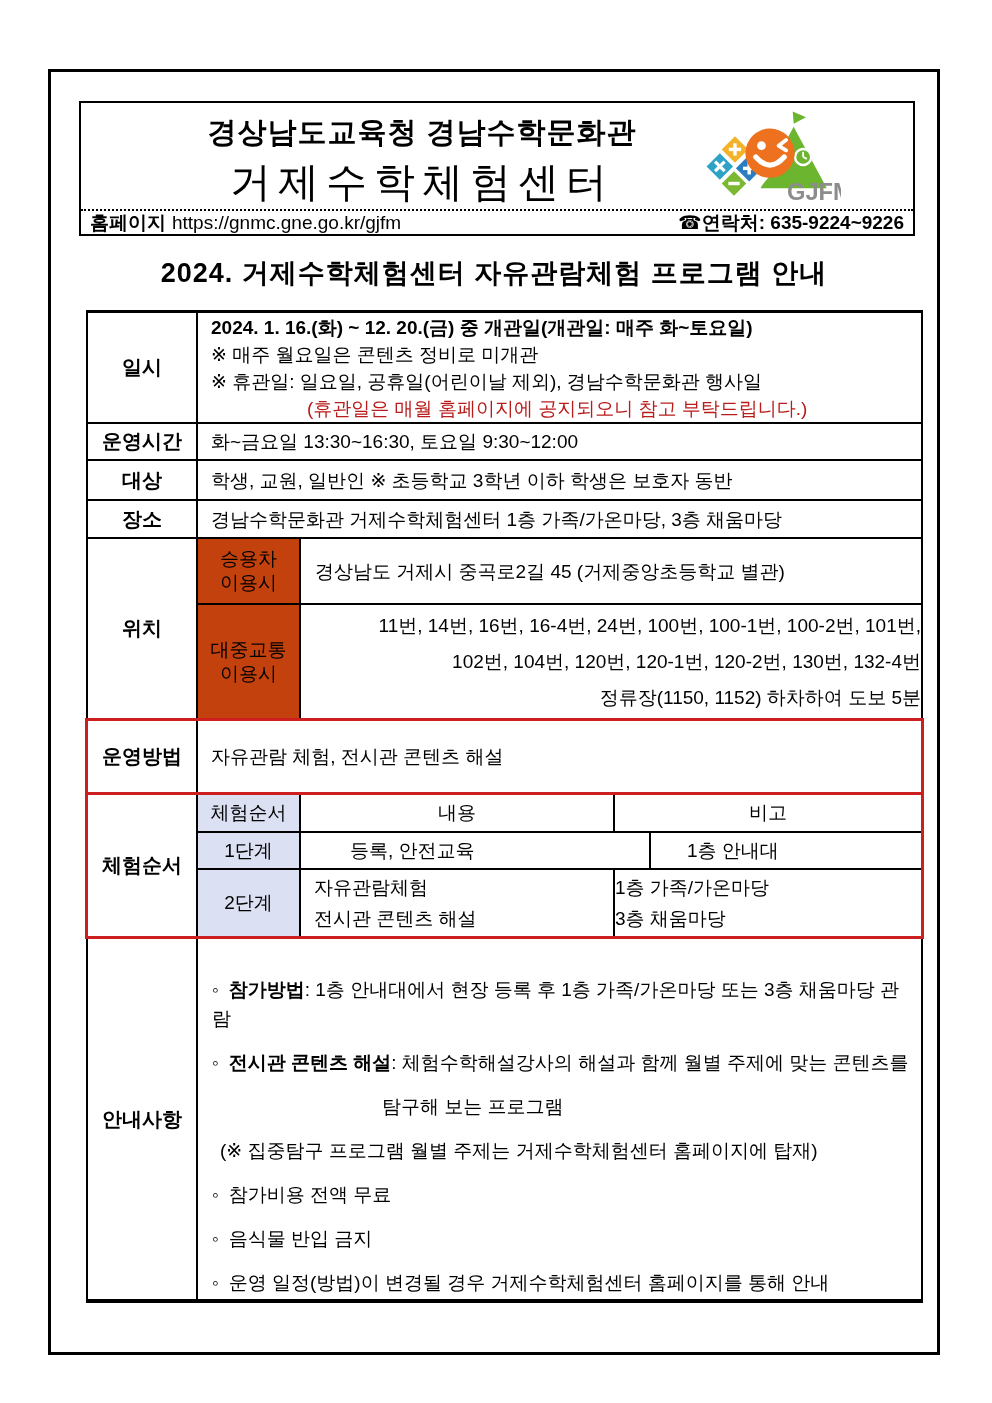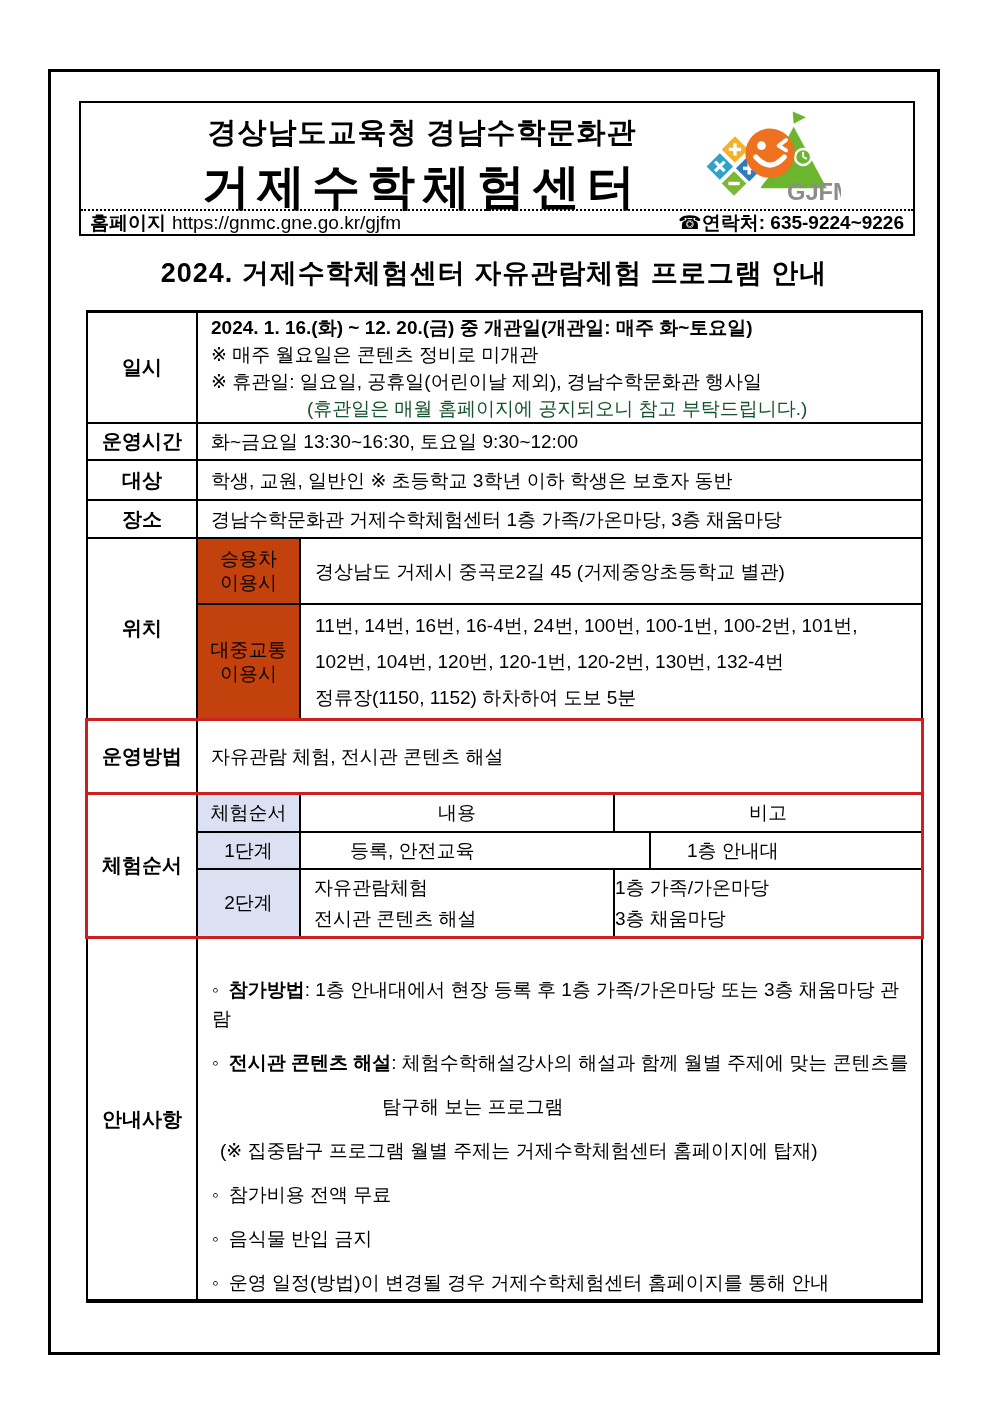--- a/index.html
+++ b/index.html
@@ -13,21 +13,21 @@
     position:absolute;left:48px;top:69px;width:892px;height:1286px;
     border:3px solid #000;background:#fff;
   }
   
   .header-box{
     position:absolute;left:28px;top:29px;width:836px;height:135px;
     border:2px solid #000;
   }
   .header-titles{padding-top:10px;padding-right:150px;text-align:center;}
   .org-line{font-size:29px;font-weight:bold;letter-spacing:1px;}
-  .center-name{font-size:48px;font-weight:bold;letter-spacing:7px;margin-top:2px;}
+  .center-name{font-size:41px;font-weight:normal;letter-spacing:7px;margin-top:2px;}
   .logo{position:absolute;right:72px;top:6px;width:142px;height:96px;}
   .header-footer{
     position:absolute;left:0;right:0;bottom:0;height:25px;
     border-top:2px dotted #000;
     display:flex;justify-content:space-between;align-items:center;
     padding:0 9px;font-size:19px;font-weight:bold;
   }
   .hp-url{font-weight:normal;margin-left:6px;}
   
   .doc-title{
@@ -43,32 +43,32 @@
   }
   .row{display:flex;width:100%;}
   .bb{border-bottom:2px solid #000;}
   .label-cell{
     width:110px;flex:0 0 110px;border-right:2px solid #000;
     display:flex;align-items:center;justify-content:center;
     font-weight:bold;font-size:20px;text-align:center;
   }
   .content-cell{flex:1;display:flex;flex-direction:column;justify-content:center;padding-left:13px;}
   .line{line-height:27px;}
-  .red-note{color:#14532d;padding-left:96px;}
+  .red-note{color:#b91c1c;padding-left:96px;}
   
   .loc-content{flex:1;display:flex;flex-direction:column;padding:0;}
   .sub-row{display:flex;flex:1;}
   .sub-row.first{border-bottom:2px solid #000;flex:0 0 66px;}
   .sub-label{
     width:103px;flex:0 0 103px;background:#c2410c;border-right:2px solid #000;
     display:flex;flex-direction:column;align-items:center;justify-content:center;
     line-height:24px;
   }
   .sub-content{flex:1;display:flex;flex-direction:column;justify-content:center;padding-left:14px;}
-  .bus-line{line-height:36px;}
+  .bus-line{line-height:36px;text-align:right;}
   
   .red-row{
     border:3px solid #cd1f1f;margin:0 -3px;display:flex;width:calc(100% + 6px);
     background:#fff;position:relative;z-index:2;
   }
   .red-row .label-cell{flex:0 0 110px;}
   
   .seq-table{flex:1;display:flex;flex-direction:column;}
   .seq-row{display:flex;}
   .seq-row.hdr{flex:0 0 38px;border-bottom:2px solid #000;}

